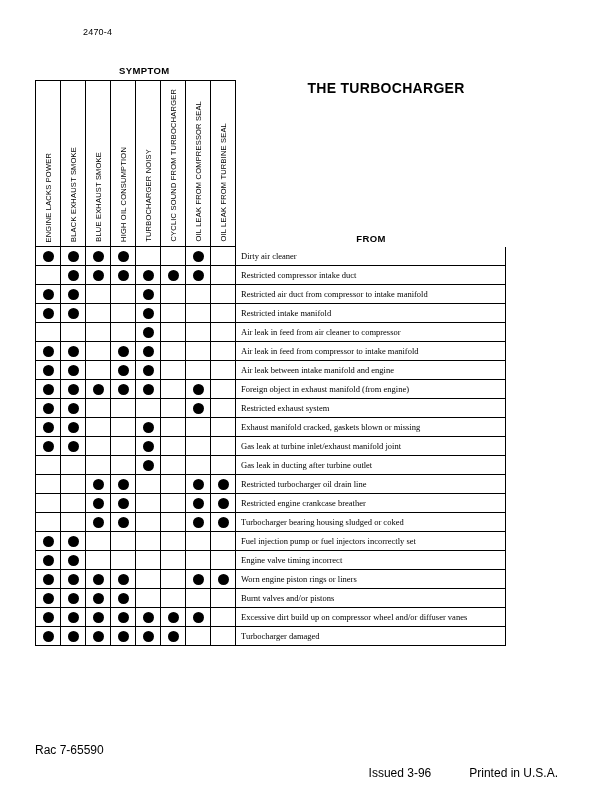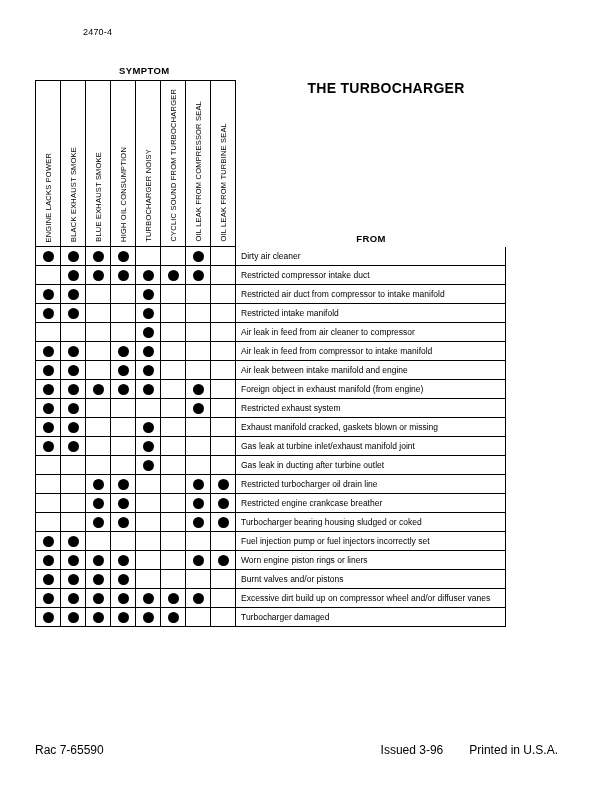--- a/index.html
+++ b/index.html
@@ -79,21 +79,21 @@
     font-size: 7.5px;
     letter-spacing: 0.2px;
     white-space: nowrap;
   }
   .matrix {
     position: absolute;
     left: 35px;
     top: 247px;
     border-left: 1px solid #000;
   }
-  .row { display: flex; height: 19px; }
+  .row { display: flex; height: 19px; font-family: Liberation Serif, serif; }
   .cell {
     width: 25px;
     height: 100%;
     border-right: 1px solid #000;
     border-bottom: 1px solid #000;
     display: flex;
     align-items: center;
     justify-content: center;
   }
   .cause-cell {
@@ -117,21 +117,21 @@
   }
   .footer {
     position: absolute;
     left: 35px;
     right: 54px;
     top: 743px;
     display: flex;
     justify-content: space-between;
     font-size: 12px;
   }
-  .footer-right { display: flex; gap: 26px; }
+  .footer-right { display: flex; gap: 38px; margin-top: 23px; }
 </style>
 </head>
 <body>
 
 <div class="page">
 
   <div class="doc-code">2470-4</div>
 
   <div class="symptom-heading">SYMPTOM</div>
 
@@ -449,20 +449,35 @@
         <div class="cell">
           <span class="dot"></span>
         </div>
         <div class="cell"></div>
         <div class="cell"></div>
         <div class="cell"></div>
         <div class="cell"></div>
         <div class="cell"></div>
         <div class="cell"></div>
         <div class="cause-cell">Fuel injection pump or fuel injectors incorrectly set</div>
+      </div>
+      <div class="row">
+        <div class="cell">
+          <span class="dot"></span>
+        </div>
+        <div class="cell">
+          <span class="dot"></span>
+        </div>
+        <div class="cell"></div>
+        <div class="cell"></div>
+        <div class="cell"></div>
+        <div class="cell"></div>
+        <div class="cell"></div>
+        <div class="cell"></div>
+        <div class="cause-cell">Engine valve timing incorrect</div>
       </div>
       <div class="row">
         <div class="cell">
           <span class="dot"></span>
         </div>
         <div class="cell">
           <span class="dot"></span>
         </div>
         <div class="cell">
           <span class="dot"></span>

